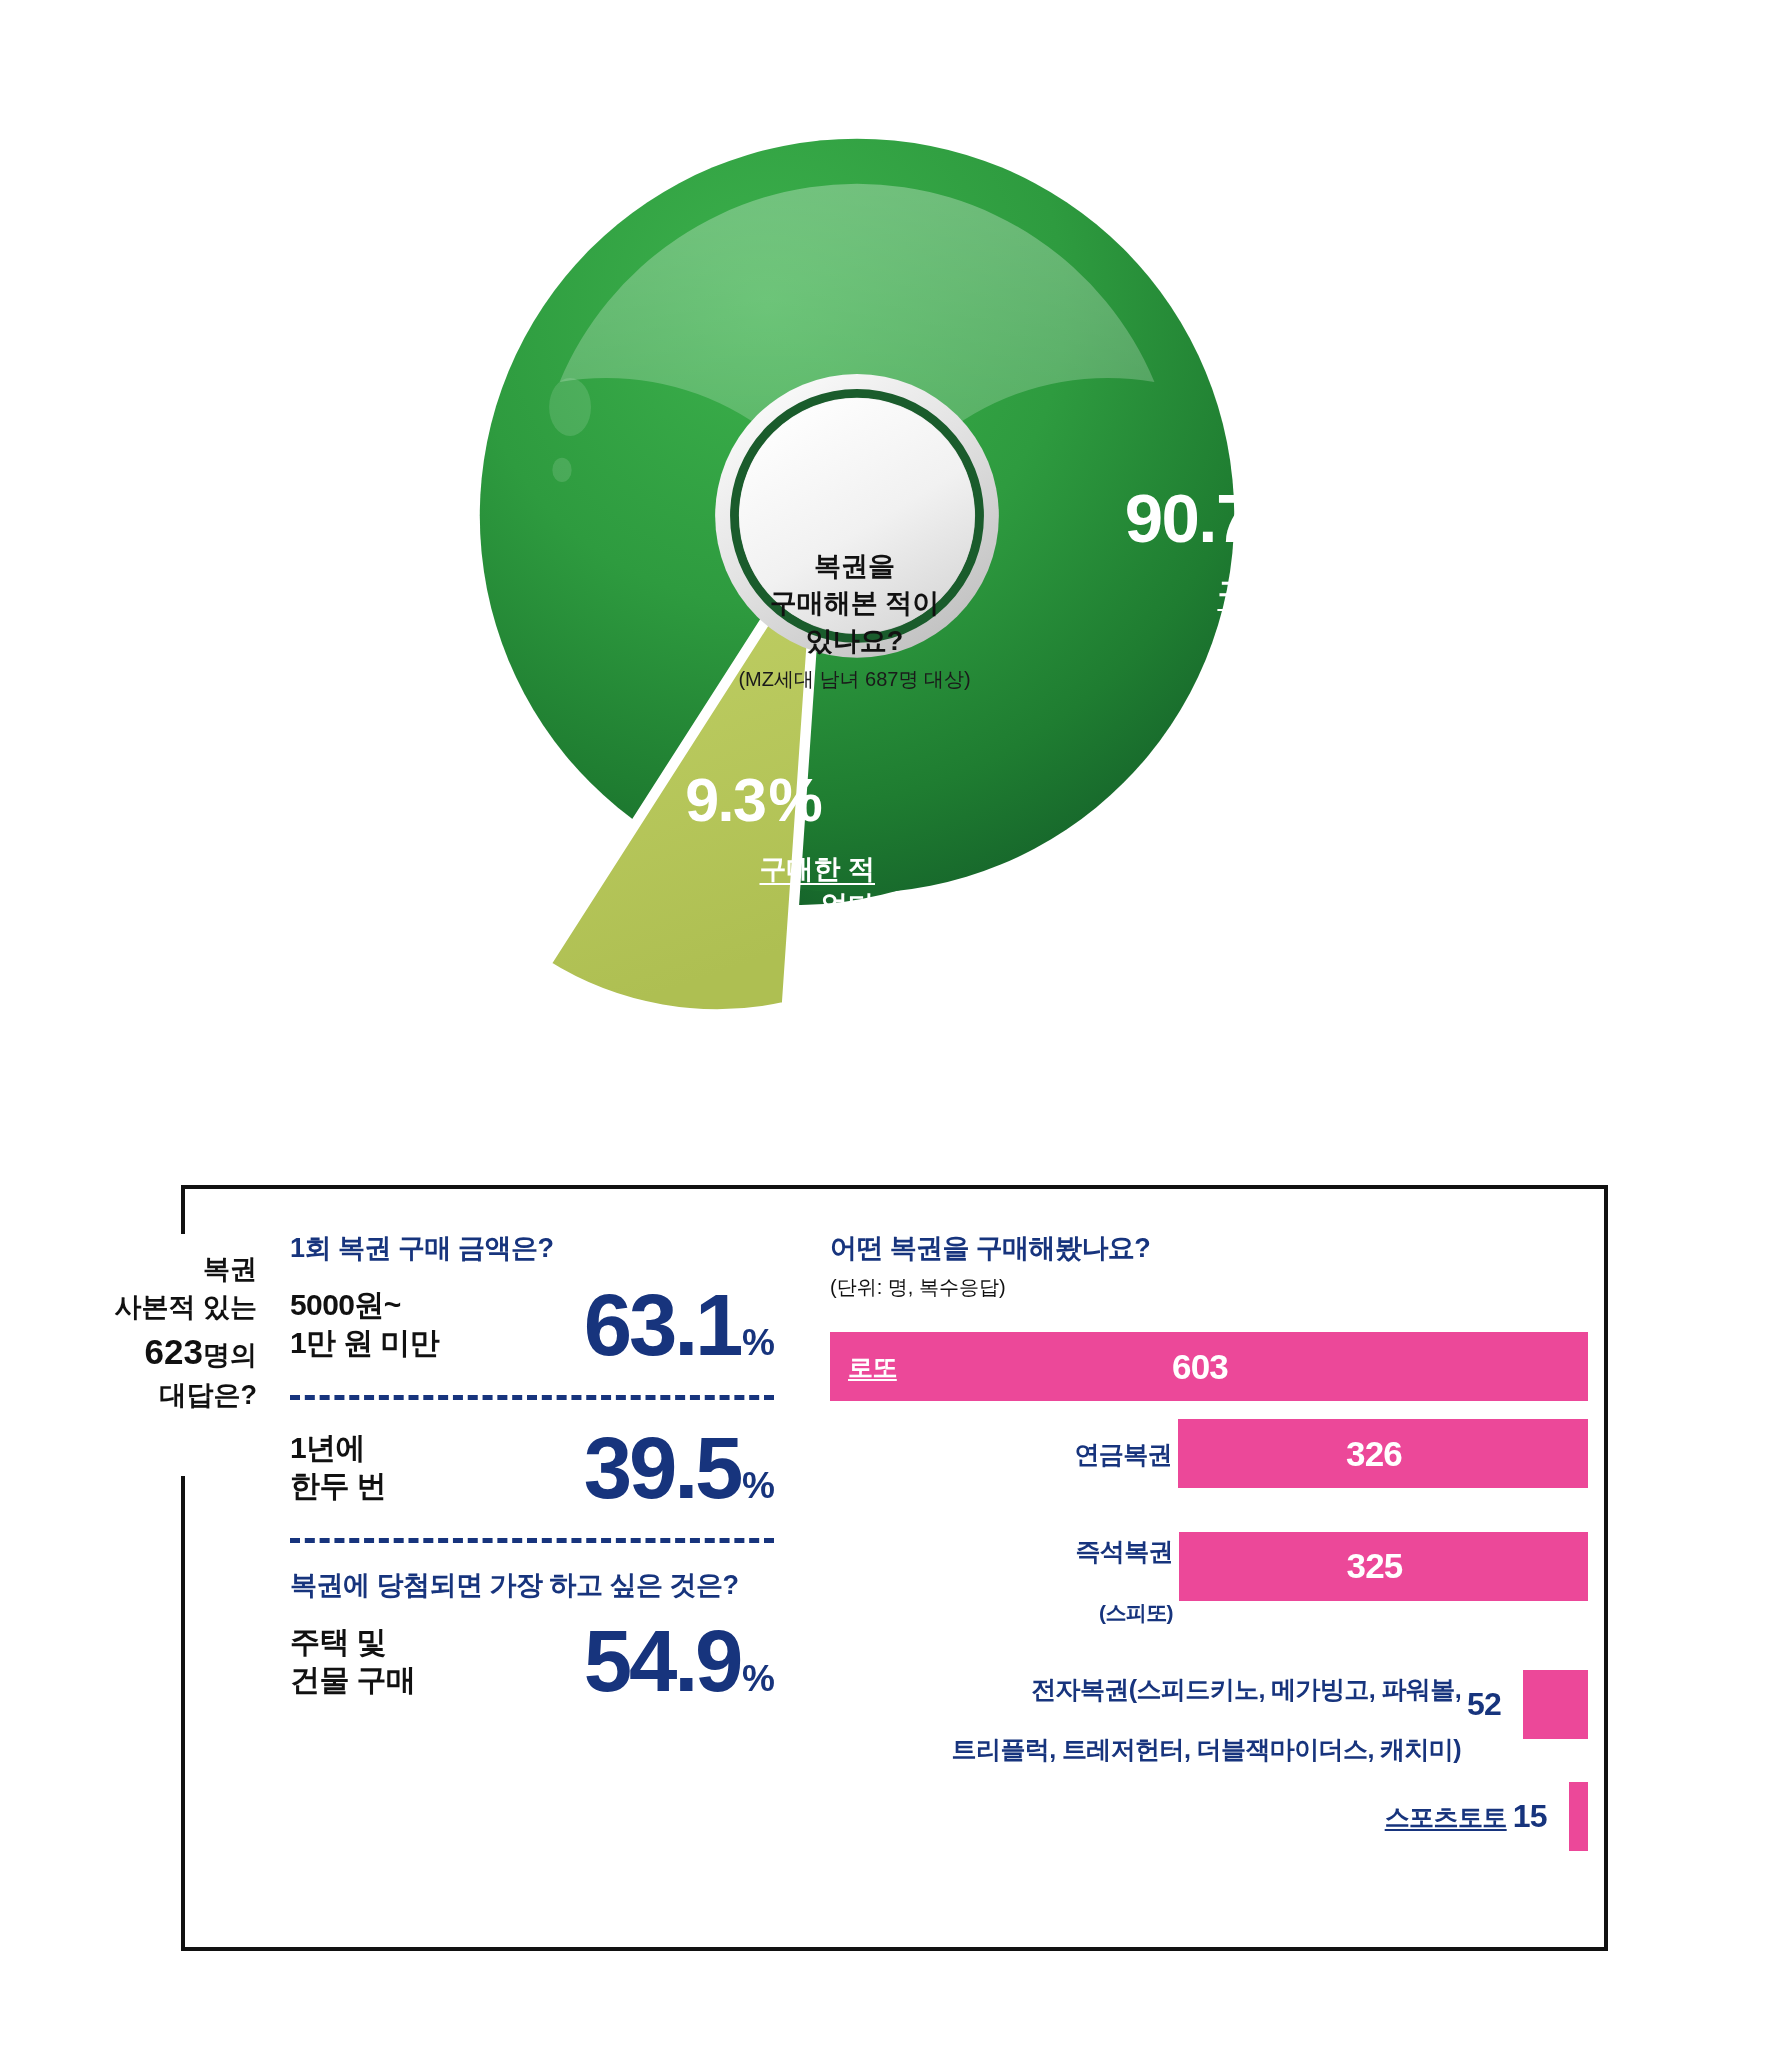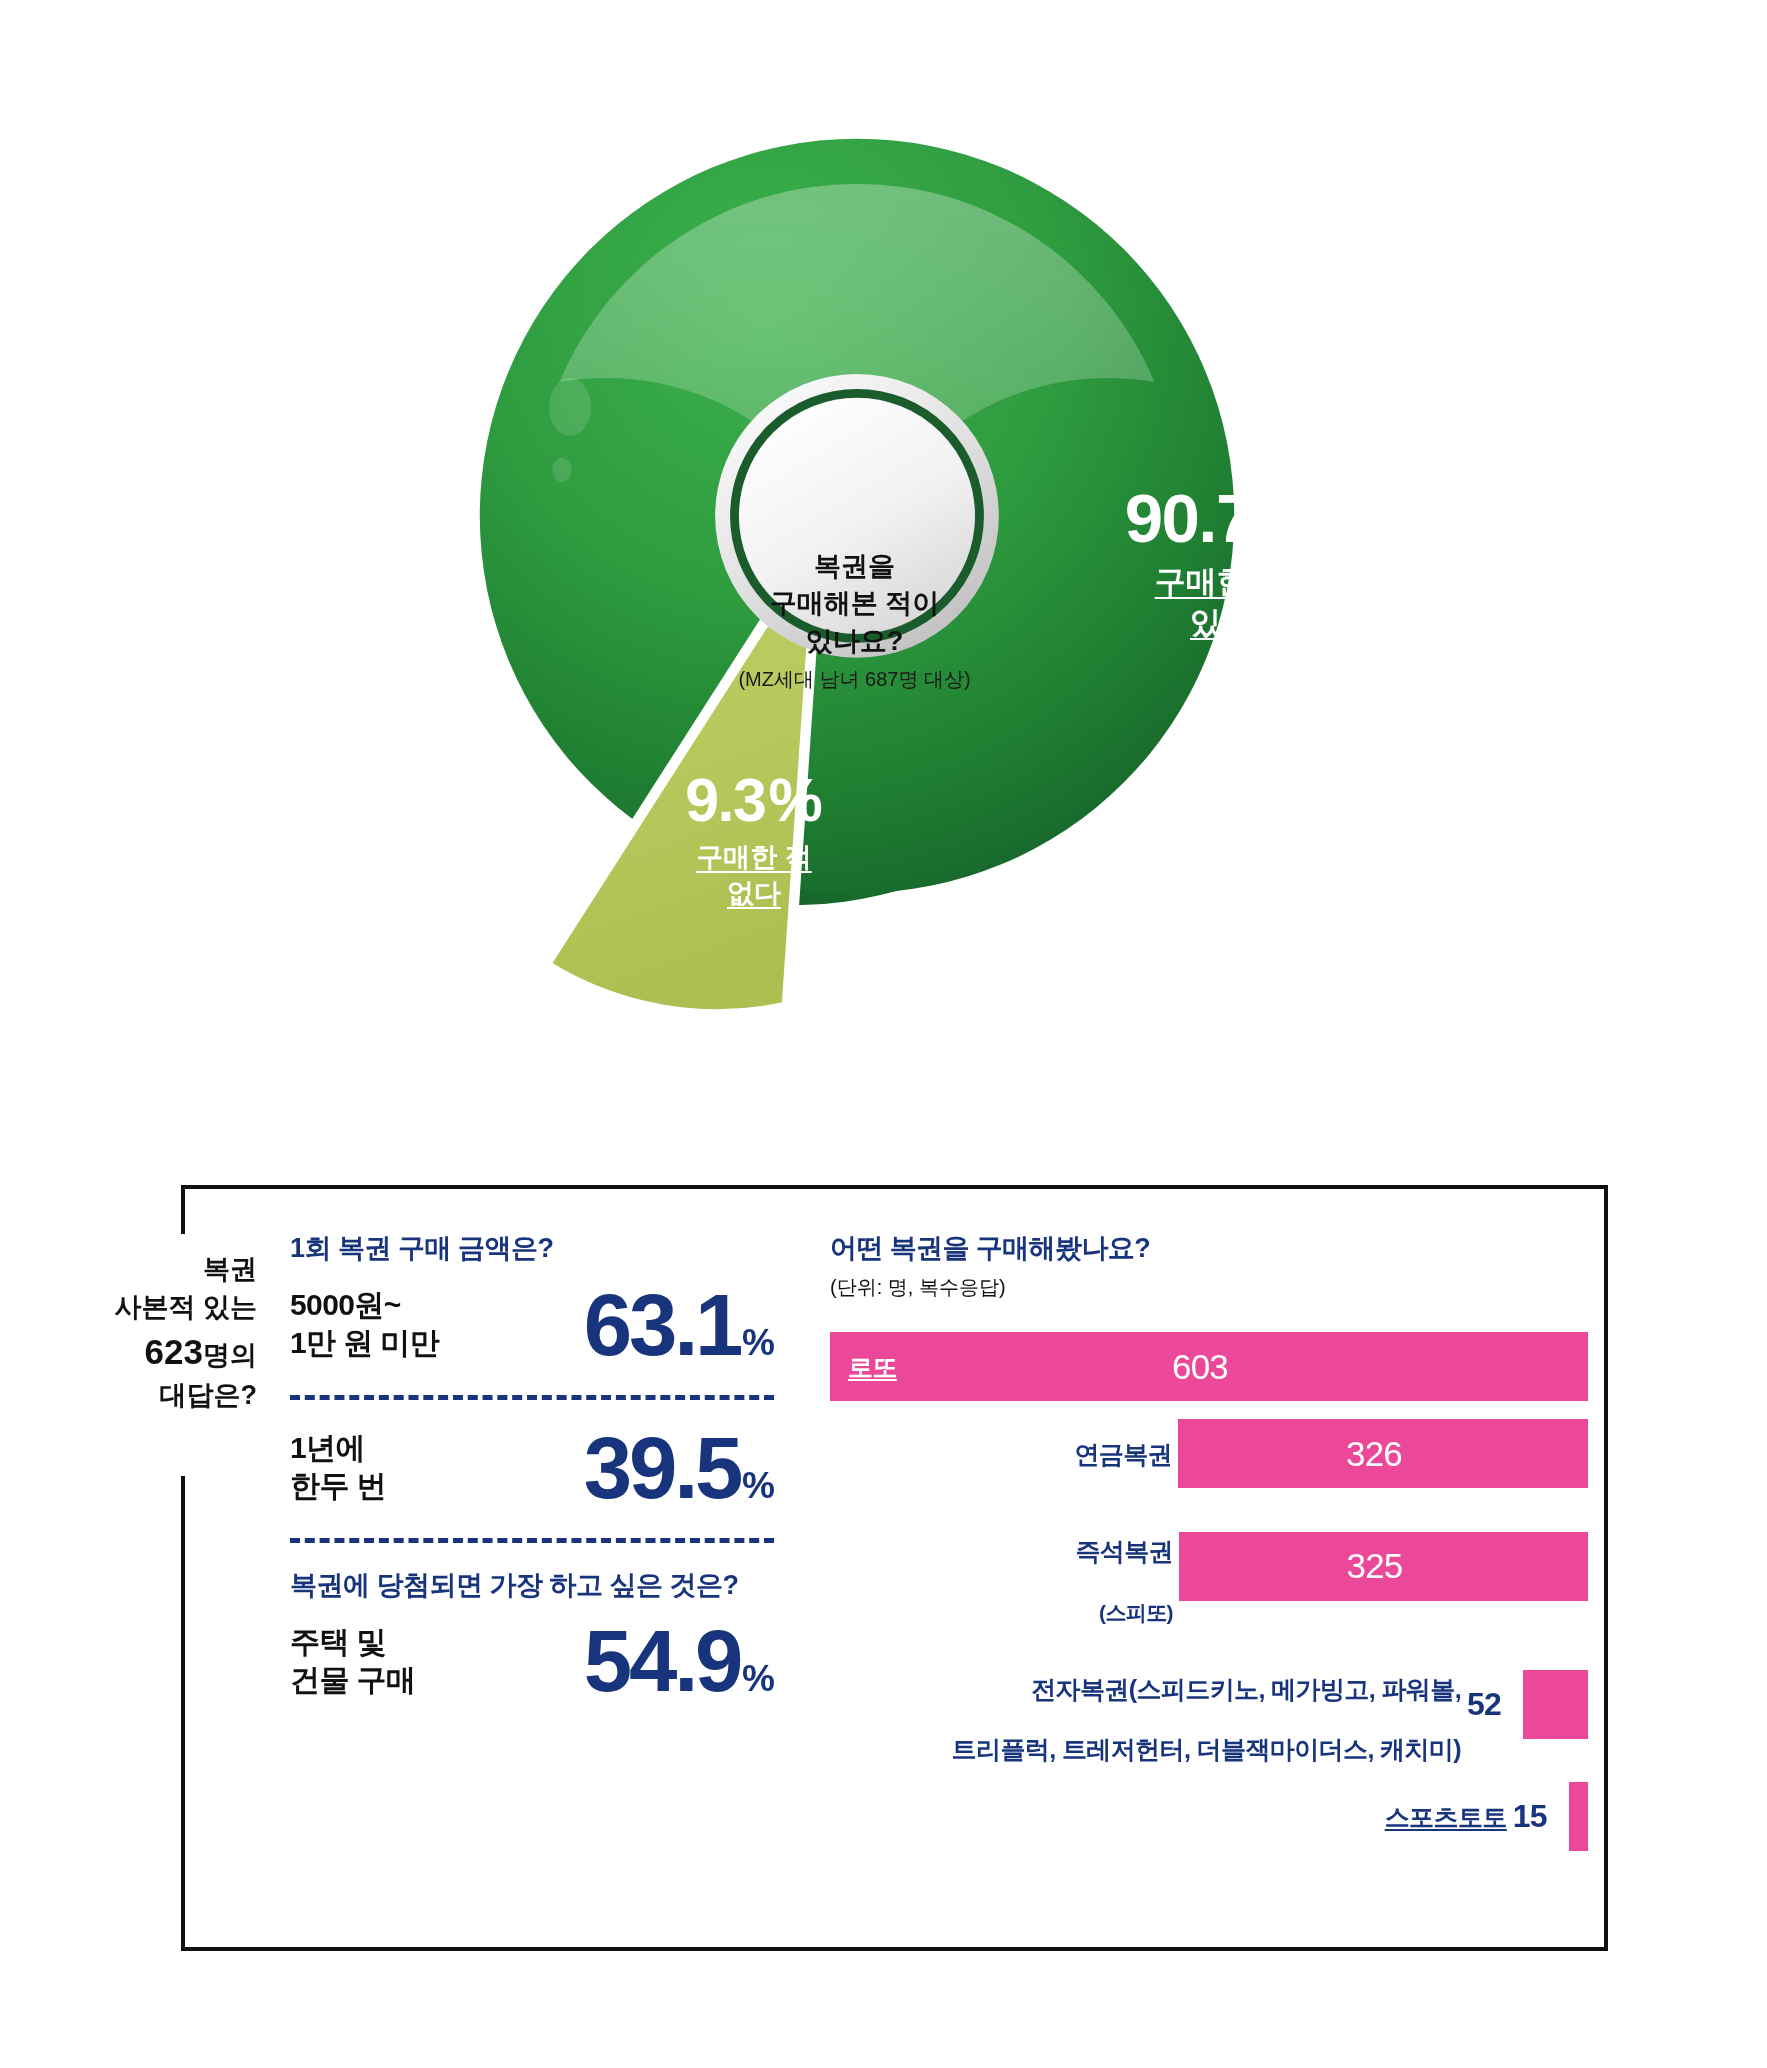--- a/index.html
+++ b/index.html
@@ -11,21 +11,21 @@
   
   #donut-section{position:absolute;left:0;top:0;width:1768px;height:1072px;}
   #donut-svg{position:absolute;left:0;top:0;}
   .donut-label{position:absolute;text-align:center;line-height:1;}
   #label-yes{left:1092px;top:484px;width:258px;}
   #label-no{left:633px;top:770px;width:242px;}
   .big-pct{font-weight:bold;color:#ffffff;letter-spacing:-1.6px;}
   #label-yes .big-pct{font-size:69px;}
   #label-no  .big-pct{font-size:61px;}
   .pct-sign{font-size:0.45em;font-weight:bold;margin-left:3.2px;letter-spacing:0;}
-  .sub-label{color:#ffffff;font-weight:bold;line-height:1.32;margin-top:9px;}
+  .sub-label{color:#ffffff;font-weight:bold;line-height:1.32;margin-top:21px;text-align:right;}
   #label-yes .sub-label{font-size:31px;}
   #label-no  .sub-label{font-size:27px;}
   .sub-label span{text-decoration:underline;text-underline-offset:4.8px;text-decoration-thickness:2.4px;}
   
   #center-text{
     position:absolute;left:661px;top:548px;width:387px;text-align:center;
     color:#111;line-height:1.38;
   }
   #center-text .ct-line{font-size:27px;font-weight:bold;}
   #center-text .ct-note{font-size:20px;font-weight:normal;margin-top:6.4px;color:#1a1a1a;}
@@ -63,21 +63,21 @@
   .bar-list{margin-top:31px;}
   .bar-item{display:flex;align-items:center;justify-content:flex-end;margin-bottom:18px;}
   .bar-label{
     font-size:25px;font-weight:bold;color:#17347d;text-align:right;
     line-height:1.2;padding-right:6px;white-space:pre-line;letter-spacing:-0.6px;
   }
   .bar-label.inside{color:#ffffff;position:absolute;left:18px;top:50%;transform:translateY(-50%);padding:0;}
   .bar-label u{text-decoration:underline;text-underline-offset:3.2px;text-decoration-thickness:2px;}
   .bar-label .thin{font-weight:bold;font-size:21px;}
   .bar-rect{background:#ec4899;position:relative;display:flex;align-items:center;justify-content:center;}
-  .bar-val-in{color:#ffffff;font-size:35px;font-weight:normal;padding-right:18px;letter-spacing:-0.8px;}
+  .bar-val-in{color:#ffffff;font-size:35px;font-weight:bold;padding-right:18px;letter-spacing:-0.8px;}
   .bar-val-out{color:#17347d;font-size:32px;font-weight:bold;padding-right:22px;letter-spacing:-0.8px;}
 </style>
 </head>
 <body>
 
 <div id="donut-section">
 
   <svg id="donut-svg" width="1768" height="1072" viewBox="0 0 2193 1330">
     <defs>
       <radialGradient id="gradGreen" cx="38%" cy="22%" r="86%">

